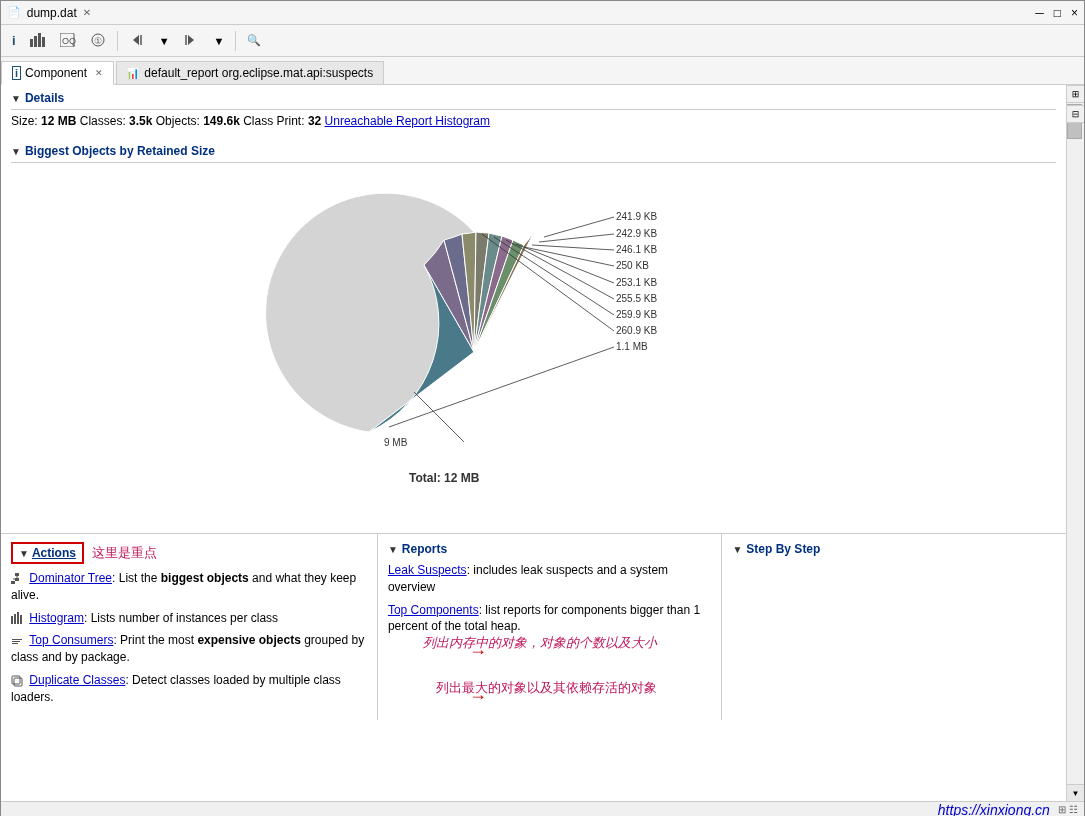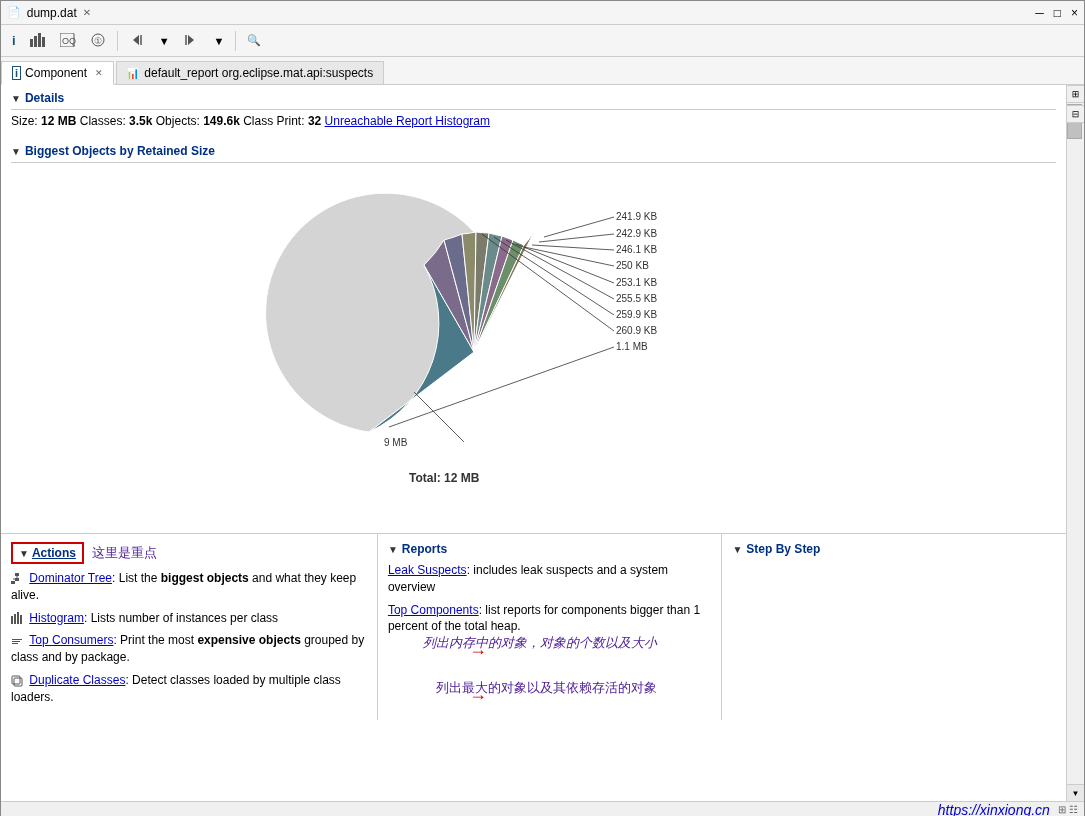--- a/index.html
+++ b/index.html
@@ -34,21 +34,21 @@
     .bottom-panels { display: flex; border-top: 1px solid #ccc; }
     .panel { flex: 1; padding: 8px 10px; border-right: 1px solid #ccc; }
     .panel:last-child { border-right: none; }
     .panel-header { color: #003080; font-weight: bold; font-size: 12px; display: flex; align-items: center; gap: 4px; margin-bottom: 6px; }
     
     
     .action-item { margin-bottom: 6px; font-size: 12px; line-height: 1.4; }
     .action-link { color: #0000cc; text-decoration: underline; cursor: pointer; }
     
     
-    .annotation-text { color: #4c1d95; font-size: 13px; font-family: "SimSun", serif; }
+    .annotation-text { color: #be185d; font-size: 13px; font-family: "SimSun", serif; }
     
     
     .status-bar { height: 16px; background: #f0f0f0; border-top: 1px solid #ccc; display: flex; align-items: center; padding: 0 6px; font-size: 10px; color: #666; }
 
     
     .window-wrapper { position: relative; width: 1085px; height: 816px; border: 1px solid #888; background: #fff; }
   </style>
 </head>
 <body>
 

